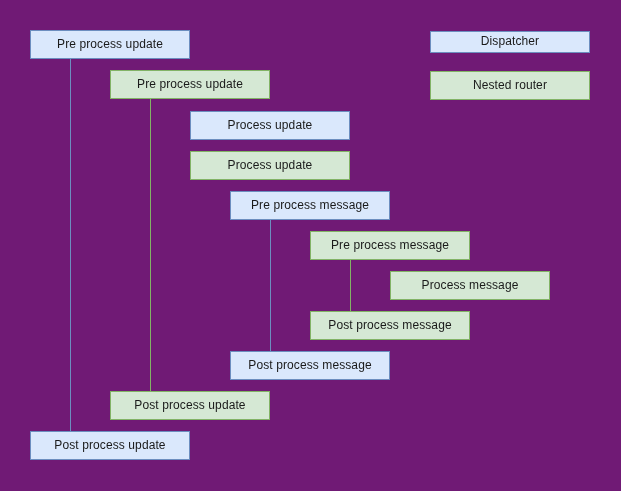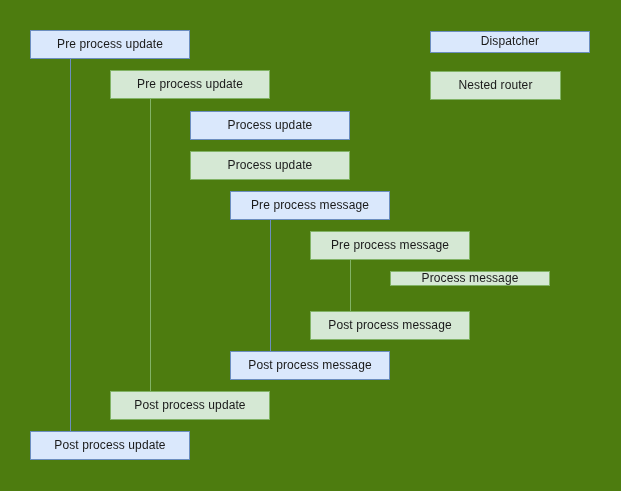--- a/index.html
+++ b/index.html
@@ -11,21 +11,21 @@
     width: 621px;
     height: 491px;
     background: #ffffff;
     font-family: "Liberation Sans", sans-serif;
     overflow: hidden;
   }
   #canvas {
     position: relative;
     width: 621px;
     height: 491px;
-    background: #4d7c0f;
+    background: #701a75;
   }
   .node {
     position: absolute;
     box-sizing: border-box;
     display: flex;
     align-items: center;
     justify-content: center;
     font-size: 12px;
     line-height: 1.1;
     color: #1a1a1a;
@@ -76,37 +76,37 @@
       </div>
       <div class="node nested" style="left: 190px; top: 151px; width: 160px; height: 29px;">
         <span>Process update</span>
       </div>
       <div class="node dispatcher" style="left: 230px; top: 191px; width: 160px; height: 29px;">
         <span>Pre process message</span>
       </div>
       <div class="node nested" style="left: 310px; top: 231px; width: 160px; height: 29px;">
         <span>Pre process message</span>
       </div>
-      <div class="node nested" style="left: 390px; top: 271px; width: 160px; height: 15px;">
+      <div class="node nested" style="left: 390px; top: 271px; width: 160px; height: 29px;">
         <span>Process message</span>
       </div>
       <div class="node nested" style="left: 310px; top: 311px; width: 160px; height: 29px;">
         <span>Post process message</span>
       </div>
       <div class="node dispatcher" style="left: 230px; top: 351px; width: 160px; height: 29px;">
         <span>Post process message</span>
       </div>
       <div class="node nested" style="left: 110px; top: 391px; width: 160px; height: 29px;">
         <span>Post process update</span>
       </div>
       <div class="node dispatcher" style="left: 30px; top: 431px; width: 160px; height: 29px;">
         <span>Post process update</span>
       </div>
     </div>
   <div id="legend-layer">
       <div class="node dispatcher" style="left: 430px; top: 31px; width: 160px; height: 22px;">
         <span>Dispatcher</span>
       </div>
-      <div class="node nested" style="left: 430px; top: 71px; width: 131px; height: 29px;">
+      <div class="node nested" style="left: 430px; top: 71px; width: 160px; height: 29px;">
         <span>Nested router</span>
       </div>
     </div>
 </div>
 
 </body></html>

